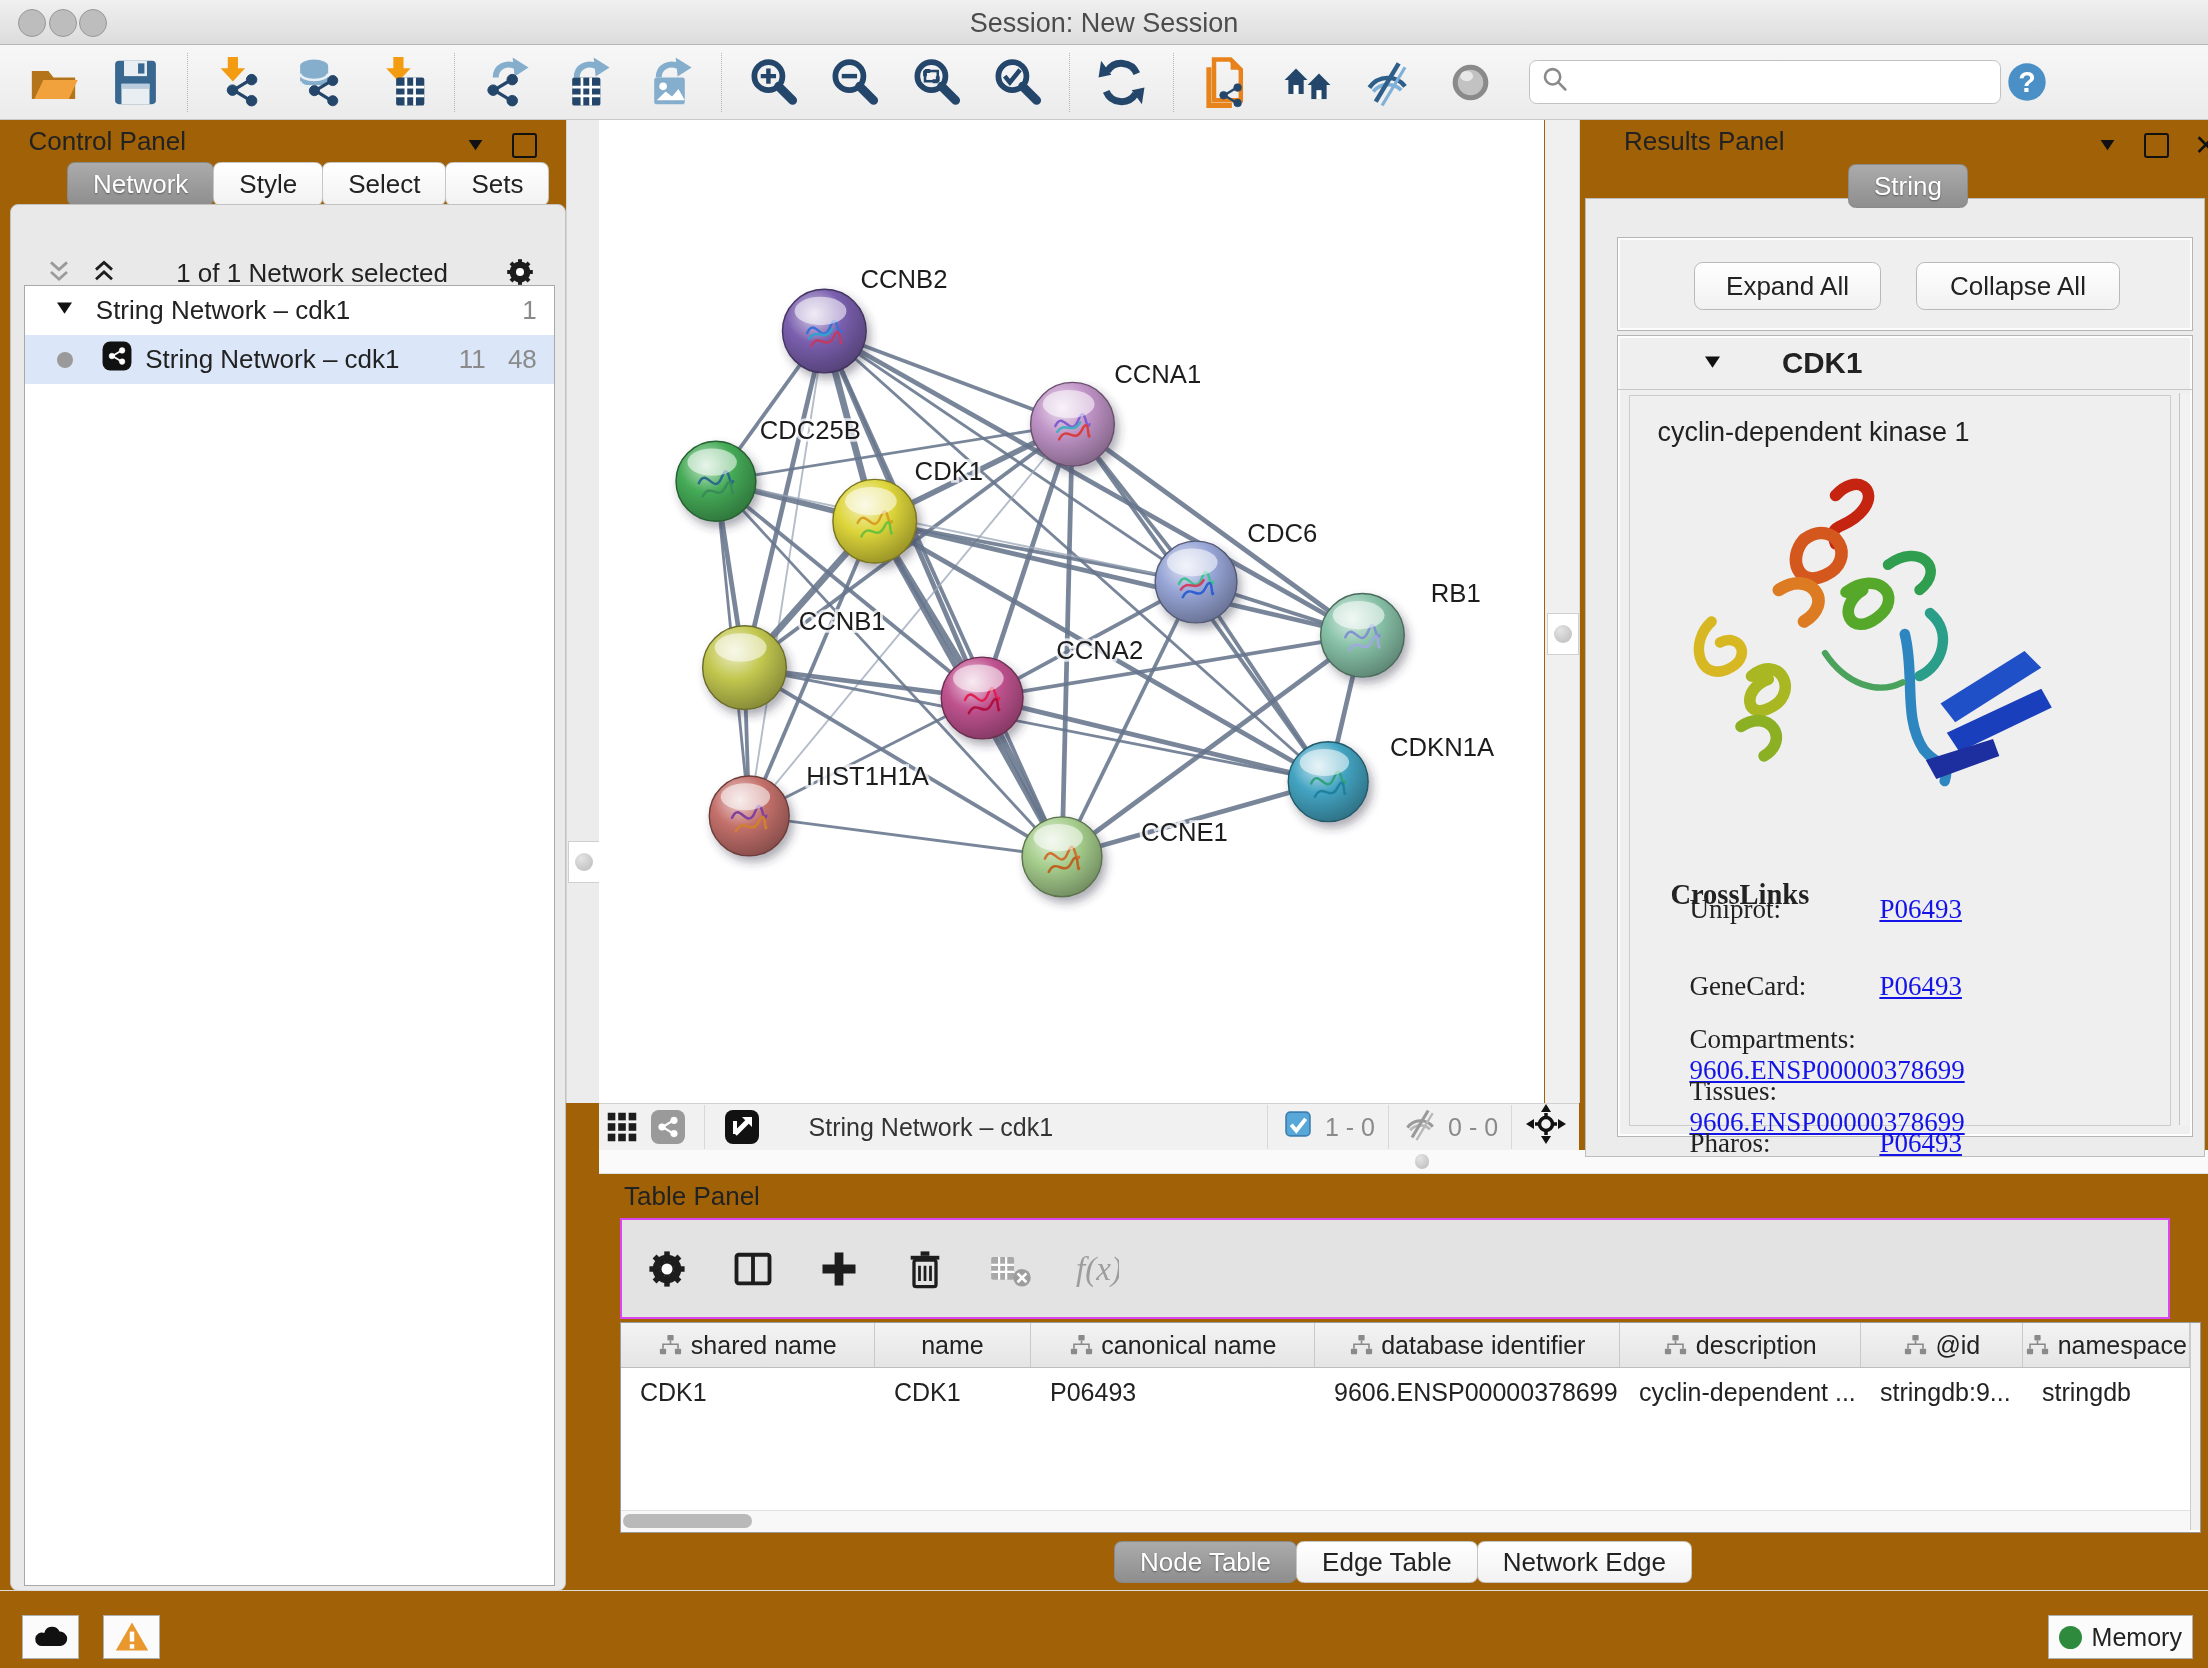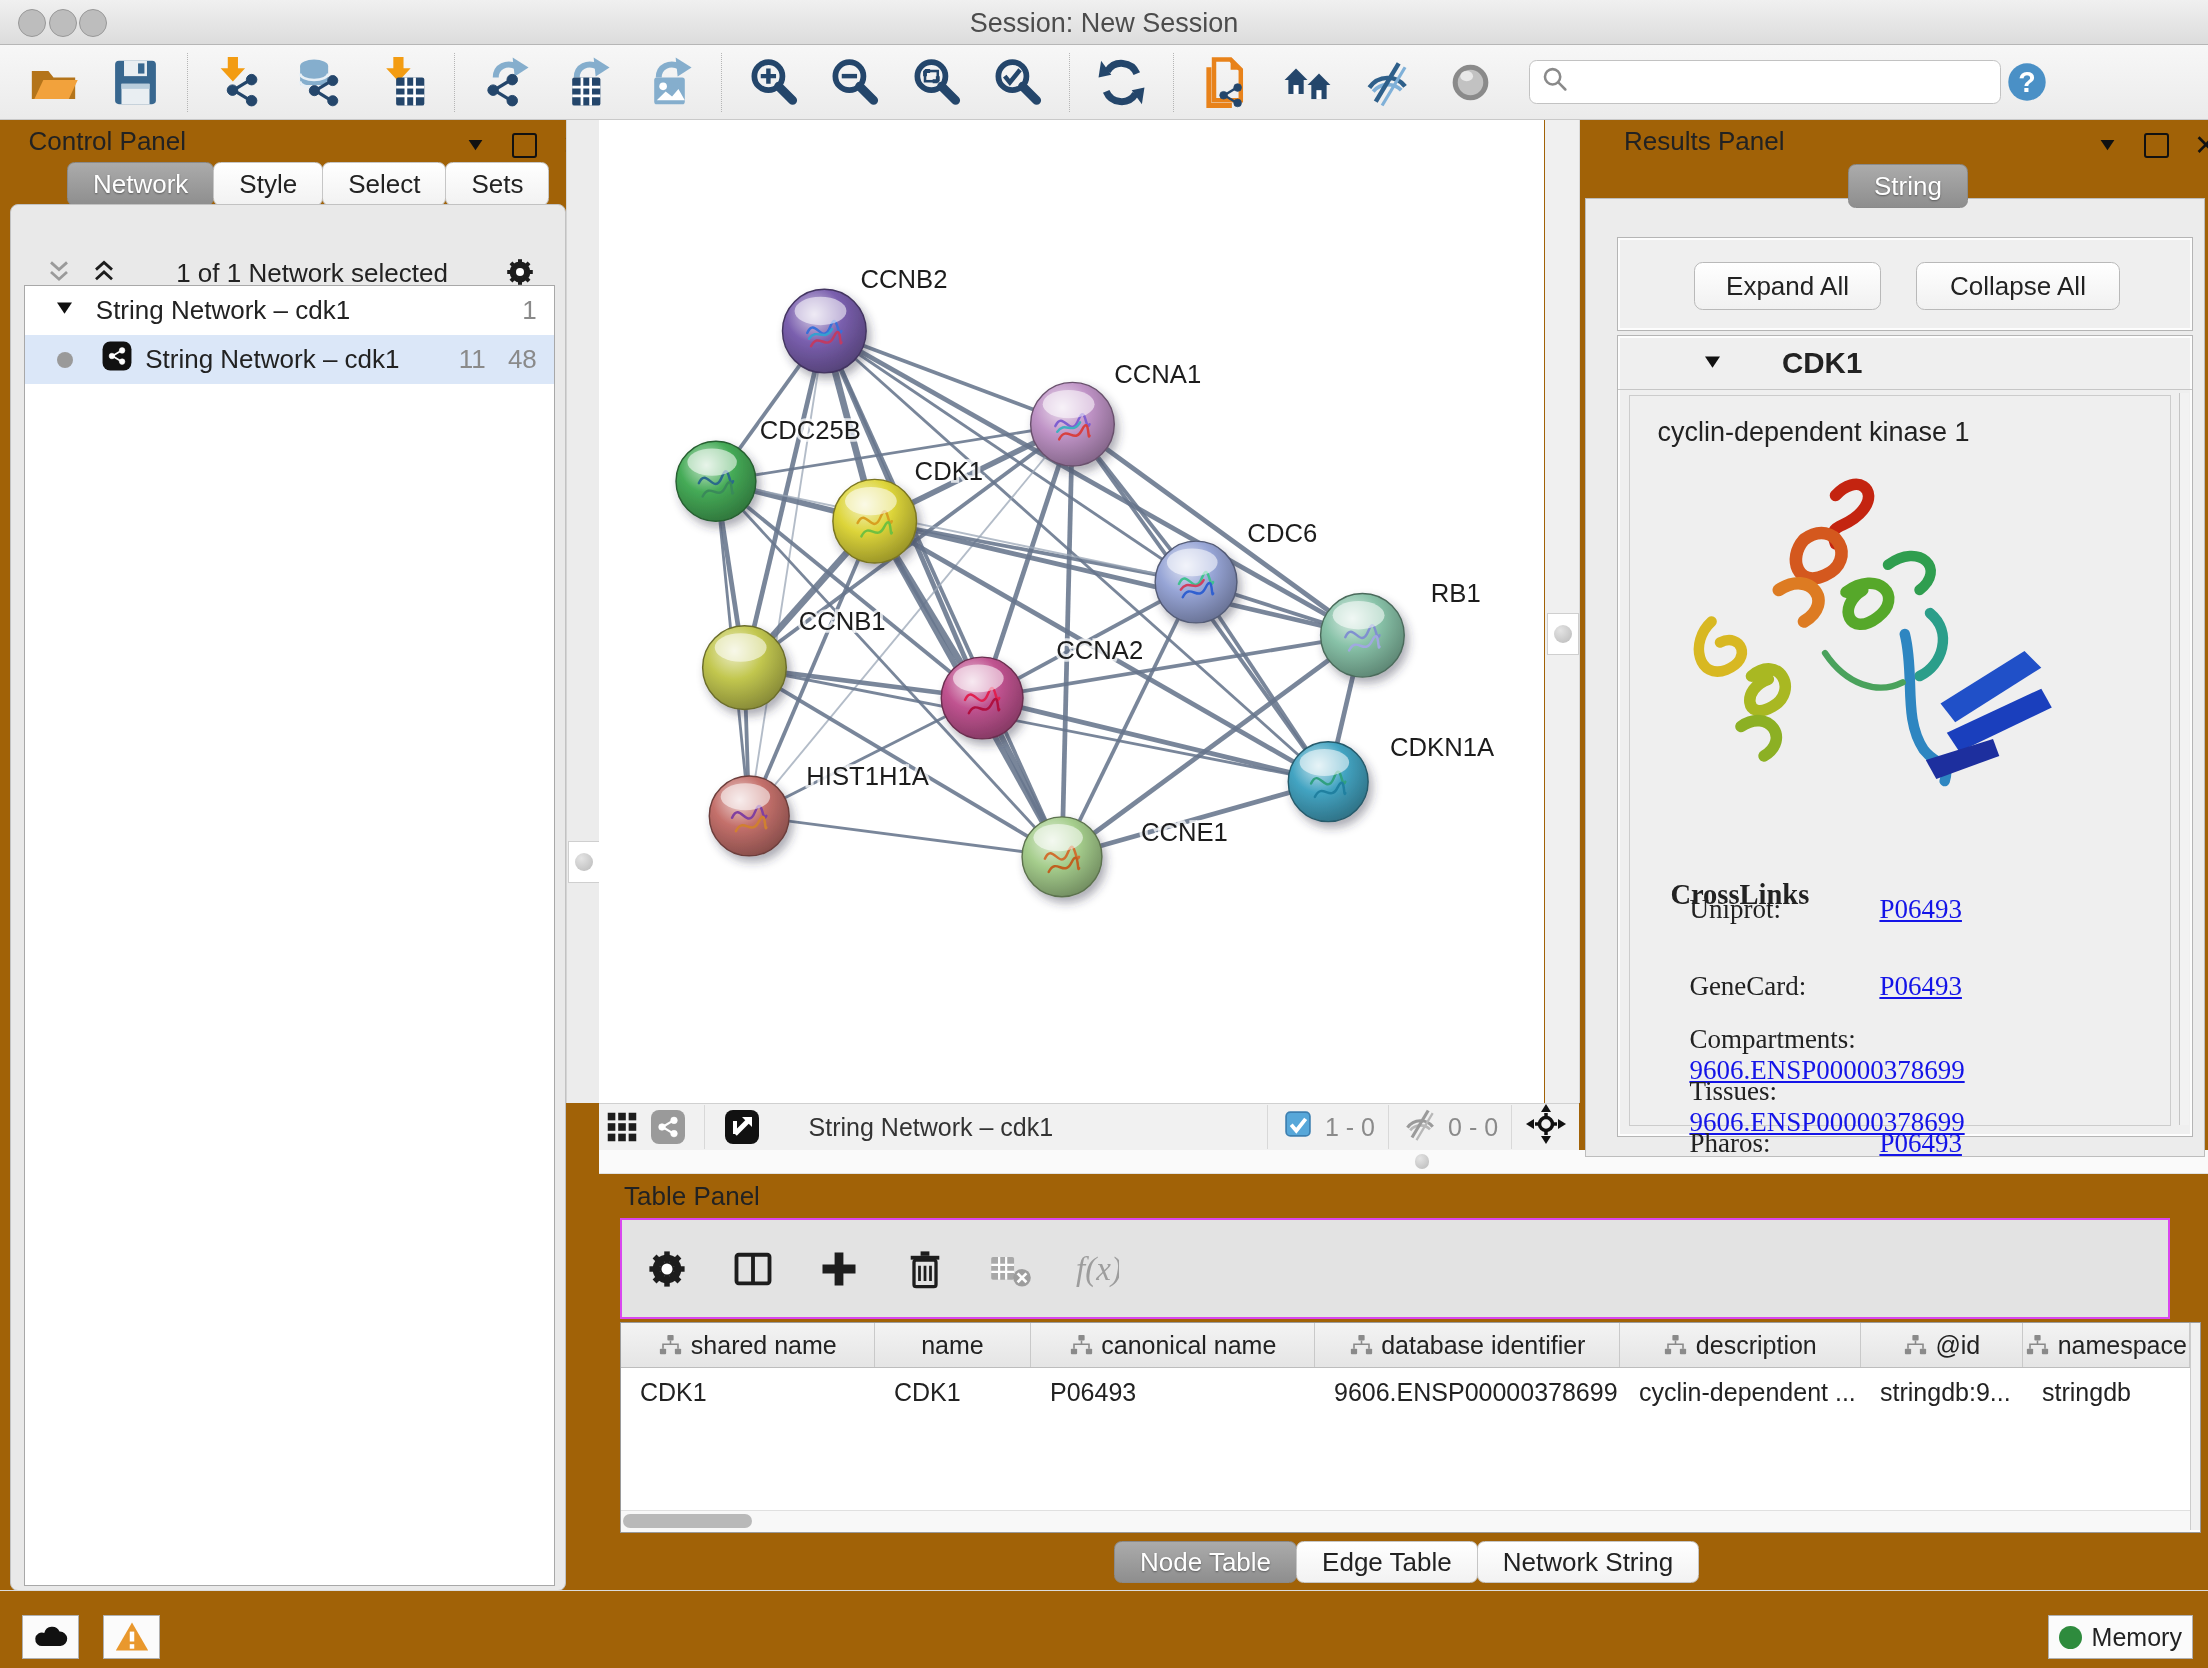--- a/index.html
+++ b/index.html
@@ -813,21 +813,21 @@
         <div class="td" style="width: 167px;">stringdb</div>
       </div>
     <div id="hscroll">
         <div id="hthumb"></div>
       </div>
     <div id="vscroll"></div>
   </div>
   <div class="abs" id="tp-tabs">
       <div class="tab sel" style="height: 40px;">Node Table</div>
       <div class="tab" style="height: 40px;">Edge Table</div>
-      <div class="tab" style="height: 40px;">Network String</div>
+      <div class="tab" style="height: 40px;">Network Edge</div>
     </div>
 
   <div class="abs" id="statusline"></div>
   <div class="sb-btn" style="left:22px;width:55px;" id="sb-cloud">
       <svg width="36" height="36" viewBox="0 0 40 40">
         <path d="M11 30 a7.5 7.5 0 1 1 1.5-14.5 a9 9 0 0 1 17-1.5 a6.5 6.5 0 1 1 1 16 z" fill="#111"></path>
       </svg>
     </div>
   <div class="sb-btn" style="left:103px;width:55px;" id="sb-warn">
       <svg width="36" height="36" viewBox="0 0 40 40">

